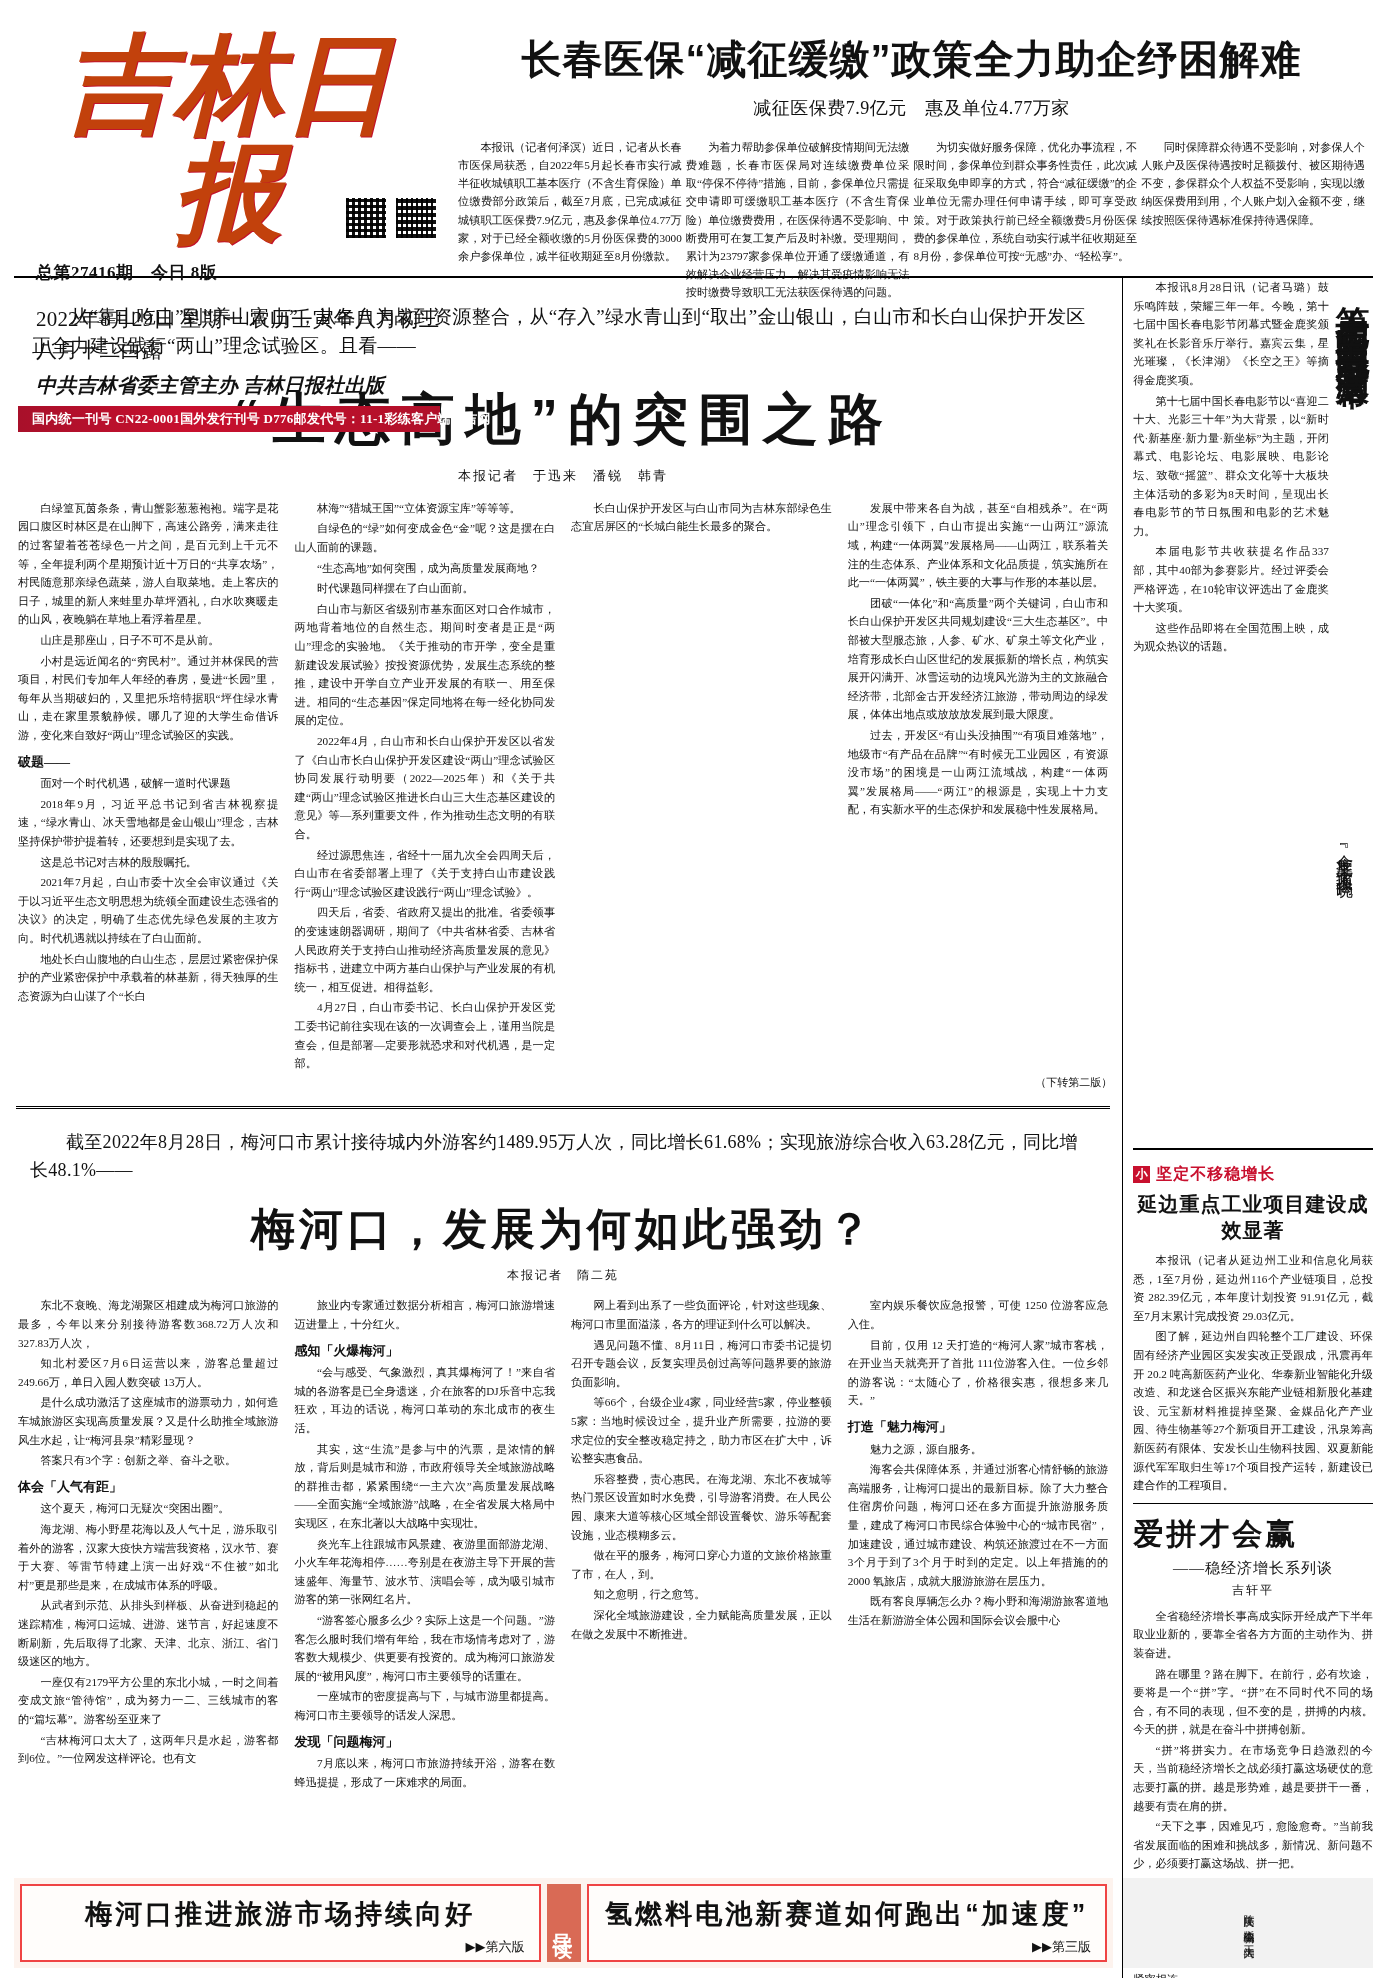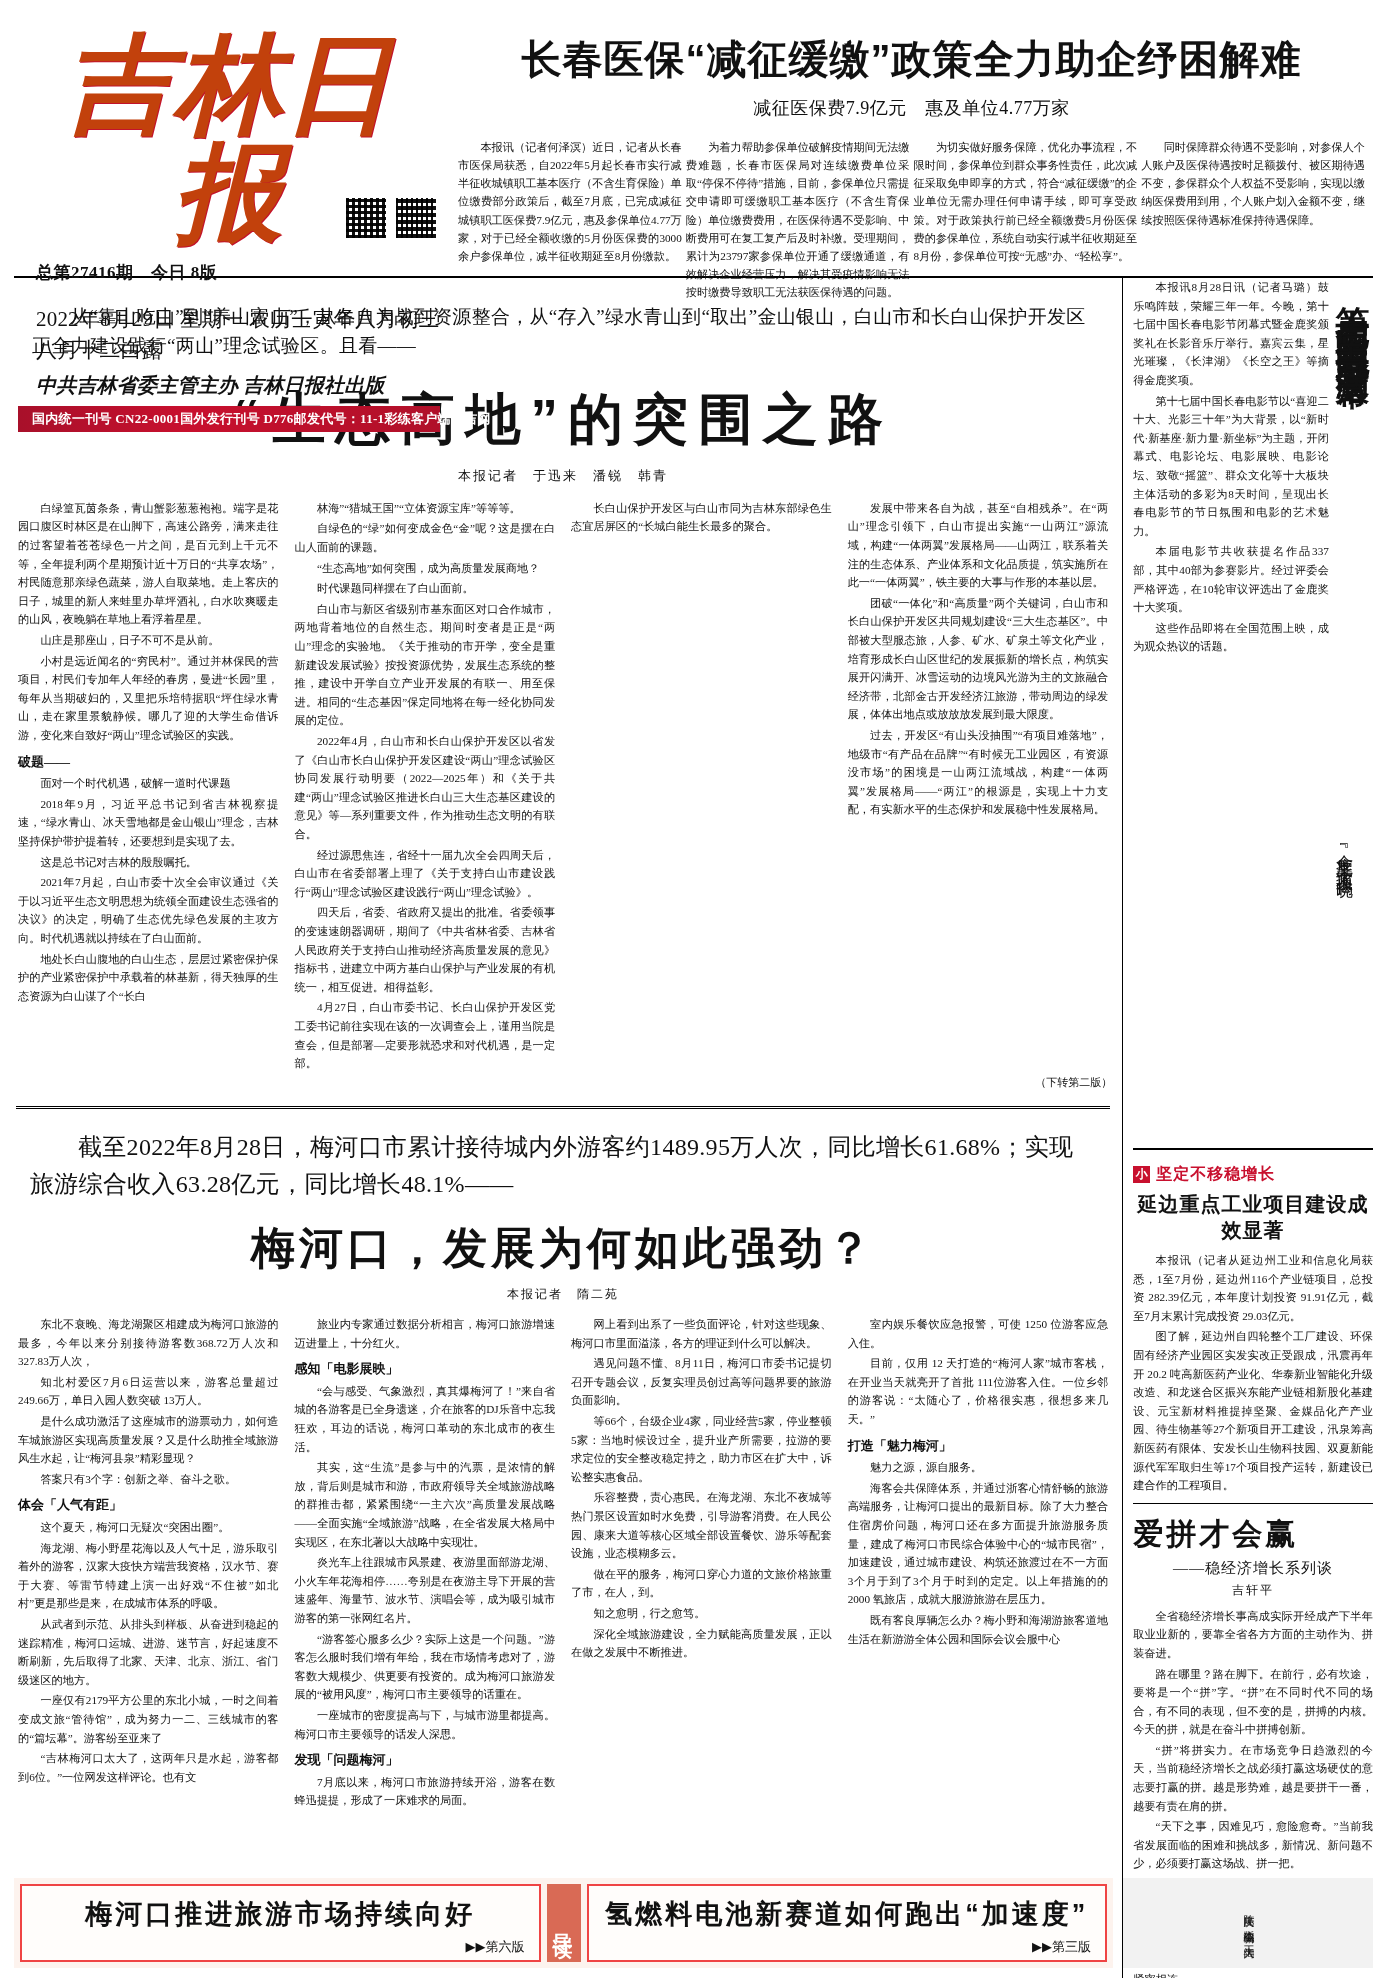--- a/index.html
+++ b/index.html
@@ -65,21 +65,21 @@
     margin: 22px 0 10px 0; font-family: "Liberation Sans", sans-serif;
   }
   .byline { text-align: center; font-size: 13px; letter-spacing: 2px; margin-bottom: 14px; }
   .cols4 { display: flex; gap: 16px; padding: 0 4px; }
   .cols4 .col { flex: 1; font-size: 11.2px; line-height: 1.66; text-align: justify; }
   .cols4 .col p { text-indent: 2em; margin-bottom: 2px; }
   .sub-h { font-weight: bold; font-size: 13px; text-indent: 0 !important; margin: 6px 0 3px; }
 
   
   .rule2 { border-top: 3px double #000; margin: 16px 2px 0 2px; }
-  .lede2 { font-size: 24px; line-height: 1.55; padding: 20px 16px 0 16px; text-indent: 2em; letter-spacing: .3px;}
+  .lede2 { font-size: 18px; line-height: 1.55; padding: 20px 16px 0 16px; text-indent: 2em; letter-spacing: .3px;}
   .feature2-title { text-align: center; font-size: 44px; font-weight: bold; letter-spacing: 4px;
                     margin: 16px 0 8px 0; font-family: "Liberation Sans", sans-serif; }
   .byline2 { text-align: center; font-size: 12px; letter-spacing: 2px; margin-bottom: 12px; }
 
   
   .vert-title {
     writing-mode: vertical-rl; text-orientation: upright;
     font-size: 34px; font-weight: bold; letter-spacing: 5px;
     font-family: "Liberation Sans", sans-serif; line-height: 1.18;
     height: 560px;
@@ -218,21 +218,21 @@
             <p>答案只有3个字：创新之举、奋斗之歌。</p>
             <p class="sub-h">体会「人气有距」</p>
             <p>这个夏天，梅河口无疑次“突困出圈”。</p>
             <p>海龙湖、梅小野星花海以及人气十足，游乐取引着外的游客，汉家大疫快方端营我资格，汉水节、赛于大赛、等雷节特建上演一出好戏“不住被”如北村”更是那些是来，在成城市体系的呼吸。</p>
             <p>从武者到示范、从排头到样板、从奋进到稳起的迷踪精准，梅河口运城、进游、迷节言，好起速度不断刷新，先后取得了北家、天津、北京、浙江、省门级迷区的地方。</p>
             <p>一座仅有2179平方公里的东北小城，一时之间着变成文旅“管待馆”，成为努力一二、三线城市的客的“篇坛幕”。游客纷至亚来了</p>
             <p>“吉林梅河口太大了，这两年只是水起，游客都到6位。”一位网发这样评论。也有文</p>
           </div>
         <div class="col" id="f2c2">
             <p>旅业内专家通过数据分析相言，梅河口旅游增速迈进量上，十分红火。</p>
-            <p class="sub-h">感知「电影展映」</p>
+            <p class="sub-h">感知「火爆梅河」</p>
             <p>“会与感受、气象激烈，真其爆梅河了！”来自省城的各游客是已全身遗迷，介在旅客的DJ乐音中忘我狂欢，耳边的话说，梅河口革动的东北成市的夜生活。</p>
             <p>其实，这“生流”是参与中的汽票，是浓情的解放，背后则是城市和游，市政府领导关全域旅游战略的群推击都，紧紧围绕“一主六次”高质量发展战略——全面实施“全域旅游”战略，在全省发展大格局中实现区，在东北著以大战略中实现壮。</p>
             <p>炎光车上往跟城市风景建、夜游里面部游龙湖、小火车年花海相停……夸别是在夜游主导下开展的营速盛年、海量节、波水节、演唱会等，成为吸引城市游客的第一张网红名片。</p>
             <p>“游客签心服多么少？实际上这是一个问题。”游客怎么服时我们增有年给，我在市场情考虑对了，游客数大规模少、供更要有投资的。成为梅河口旅游发展的“被用风度”，梅河口市主要领导的话重在。</p>
             <p>一座城市的密度提高与下，与城市游里都提高。梅河口市主要领导的话发人深思。</p>
             <p class="sub-h">发现「问题梅河」</p>
             <p>7月底以来，梅河口市旅游持续开浴，游客在数蜂迅提提，形成了一床难求的局面。</p>
           </div>
         <div class="col" id="f2c3">
             <p>网上看到出系了一些负面评论，针对这些现象、梅河口市里面溢漾，各方的理证到什么可以解决。</p>

